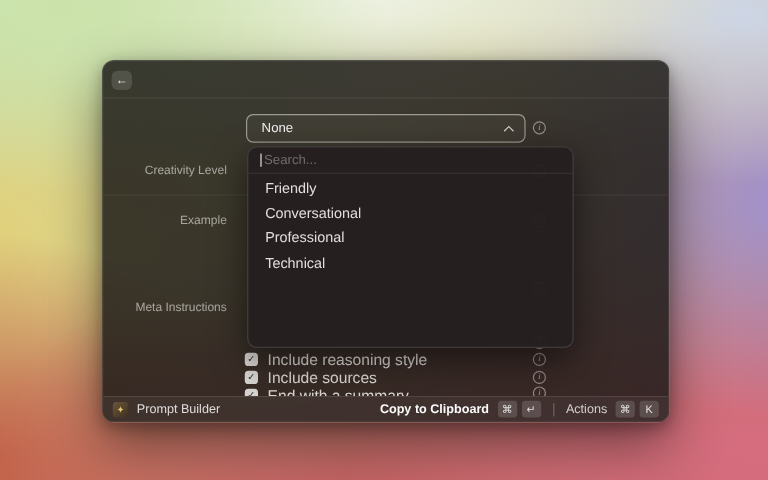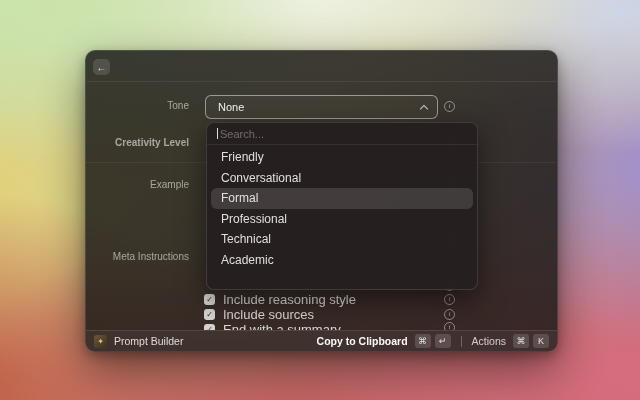--- a/index.html
+++ b/index.html
@@ -129,22 +129,21 @@
 <div class="window">
 
   <div class="win-header">
     <div class="back-btn">
       <span>←</span>
     </div>
   </div>
 
   <div class="win-body">
 
-    <div class="field-label" style="top:18px;">Tone</div>
-    <div class="field-label" style="top:55px;font-weight:bold;">Creativity Level</div>
+    <div class="field-label" style="top:55px;">Creativity Level</div>
     <div class="field-label" style="top:97px;">Example</div>
     <div class="field-label" style="top:169px;">Meta Instructions</div>
 
     <div class="row-divider" style="top:80px;"></div>
 
     <div class="select-field">
       <span class="value">None</span>
       <span class="chevron-up"></span>
     </div>
 
@@ -177,24 +176,22 @@
     </div>
 
     <div class="dropdown">
       <div class="dd-search">
         <span class="caret"></span>
         <span>Search...</span>
       </div>
       <div class="dd-list">
         <div class="dd-item">Friendly</div>
         <div class="dd-item">Conversational</div>
-        <div class="dd-item selected">Formal</div>
         <div class="dd-item">Professional</div>
         <div class="dd-item">Technical</div>
-        <div class="dd-item">Academic</div>
       </div>
     </div>
 
   </div>
 
   <div class="win-footer">
     <span class="app-icon">
         <span>✦</span>
       </span>
     <span class="app-name">Prompt Builder</span>

